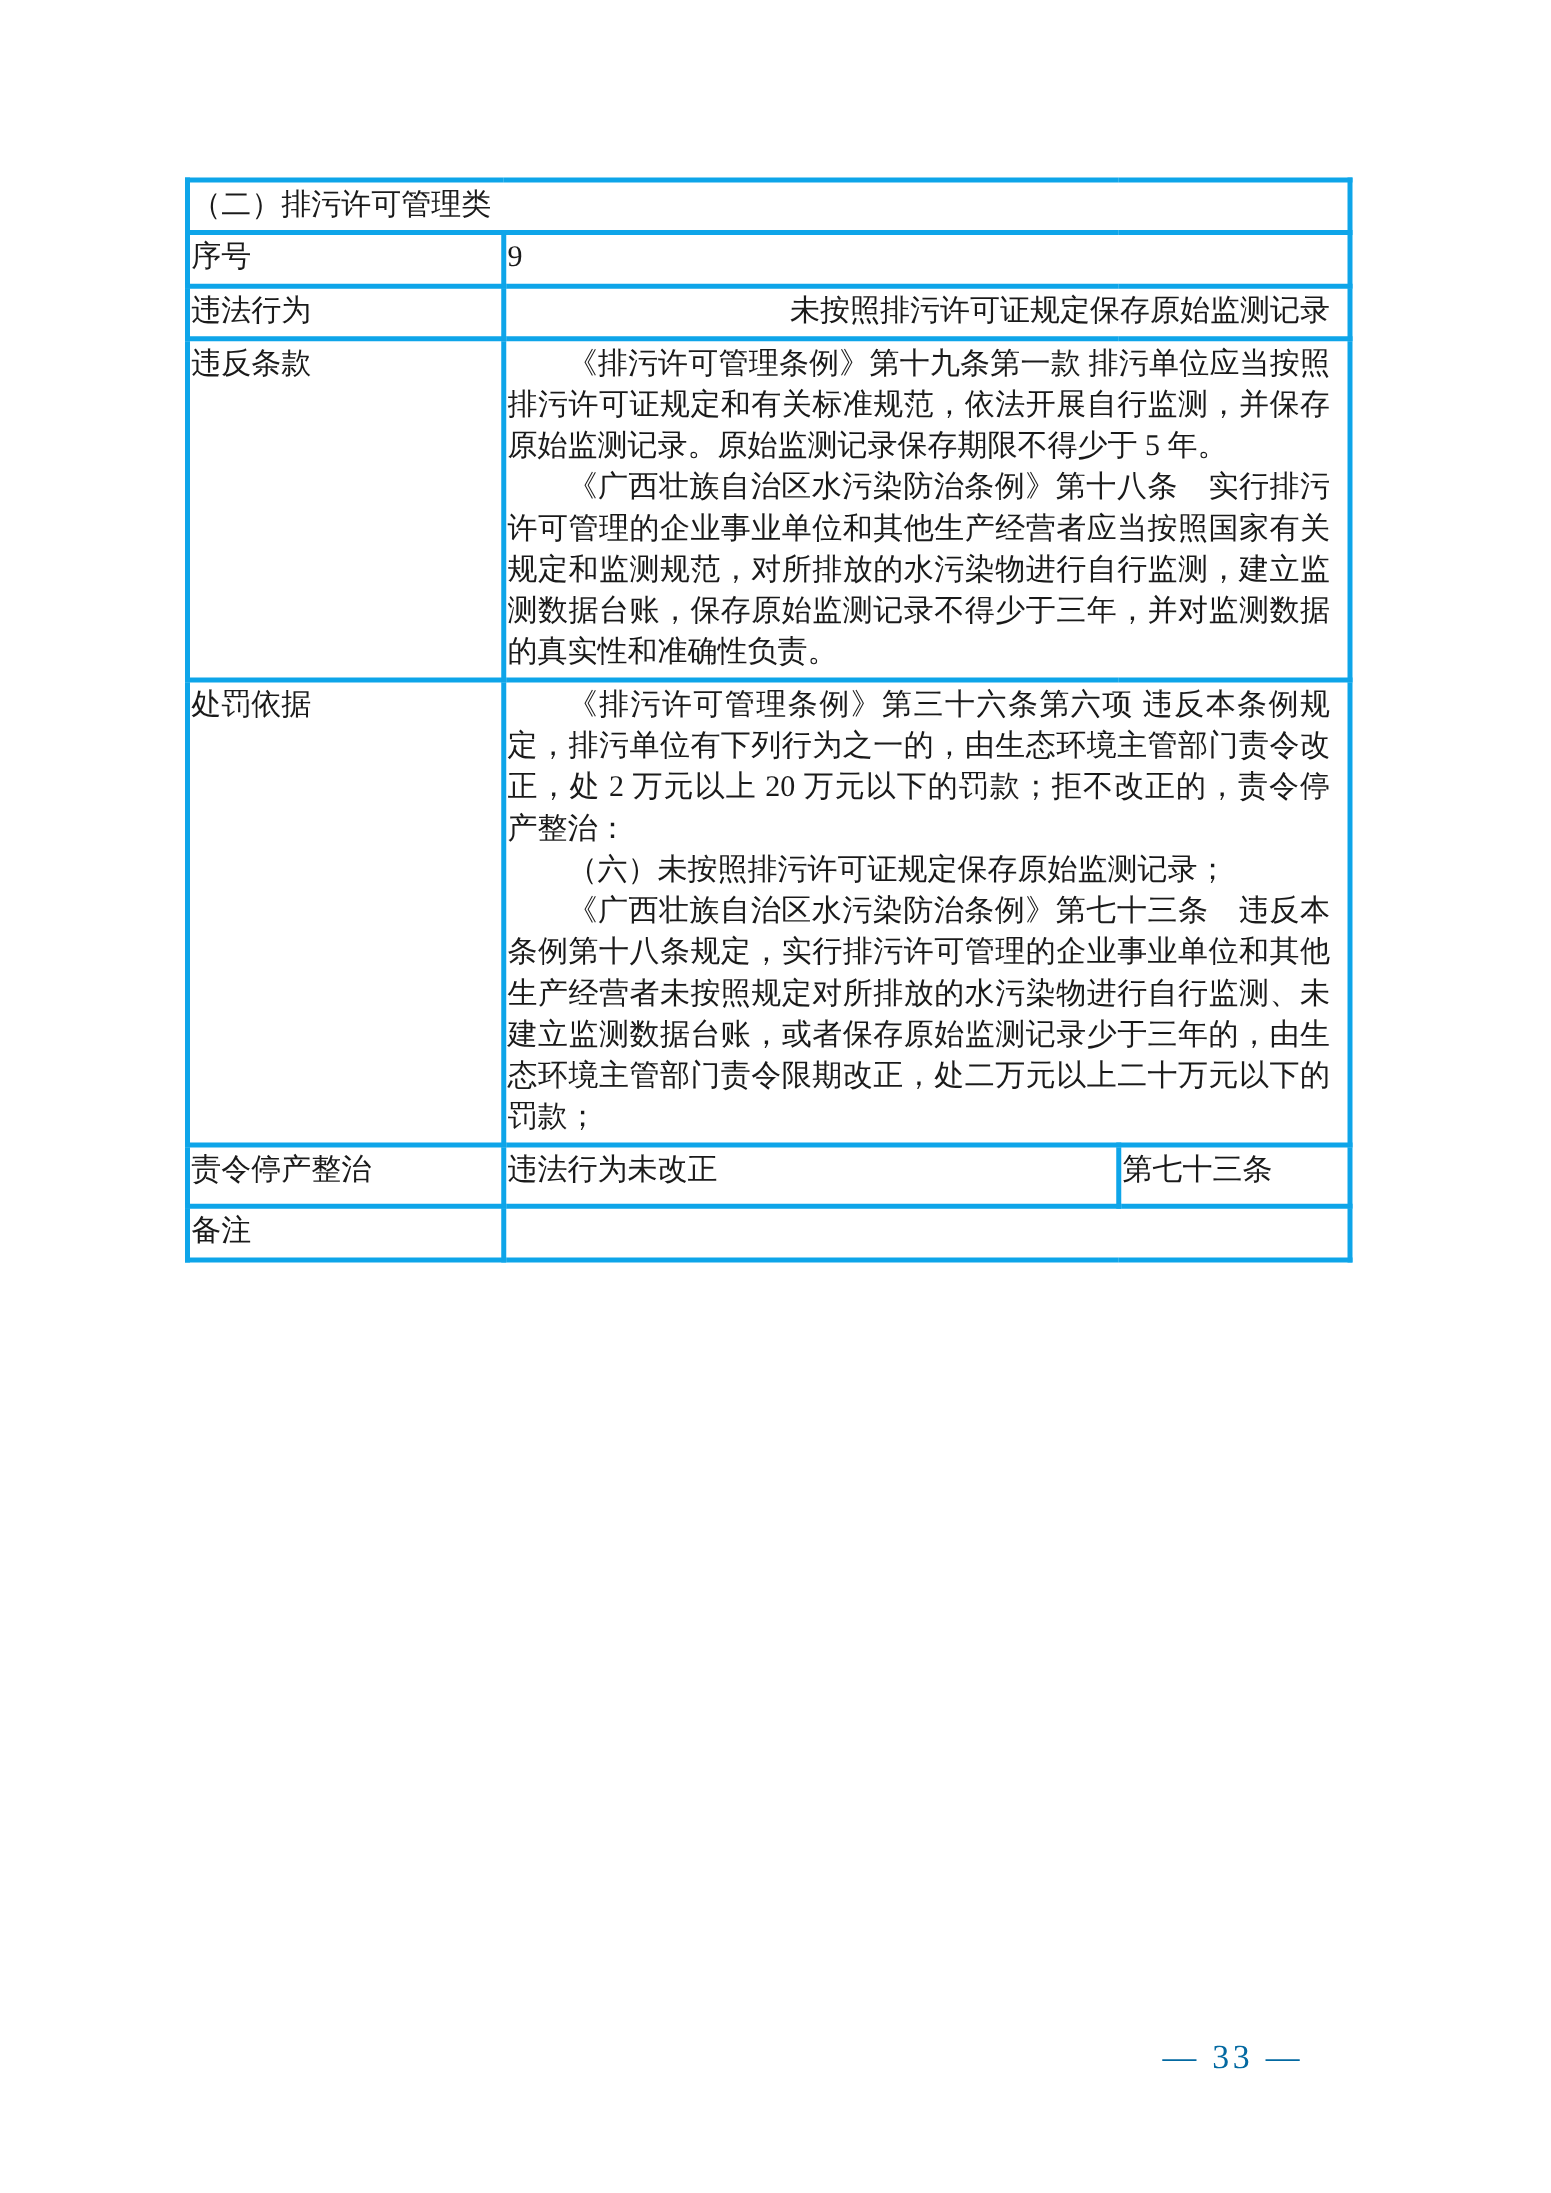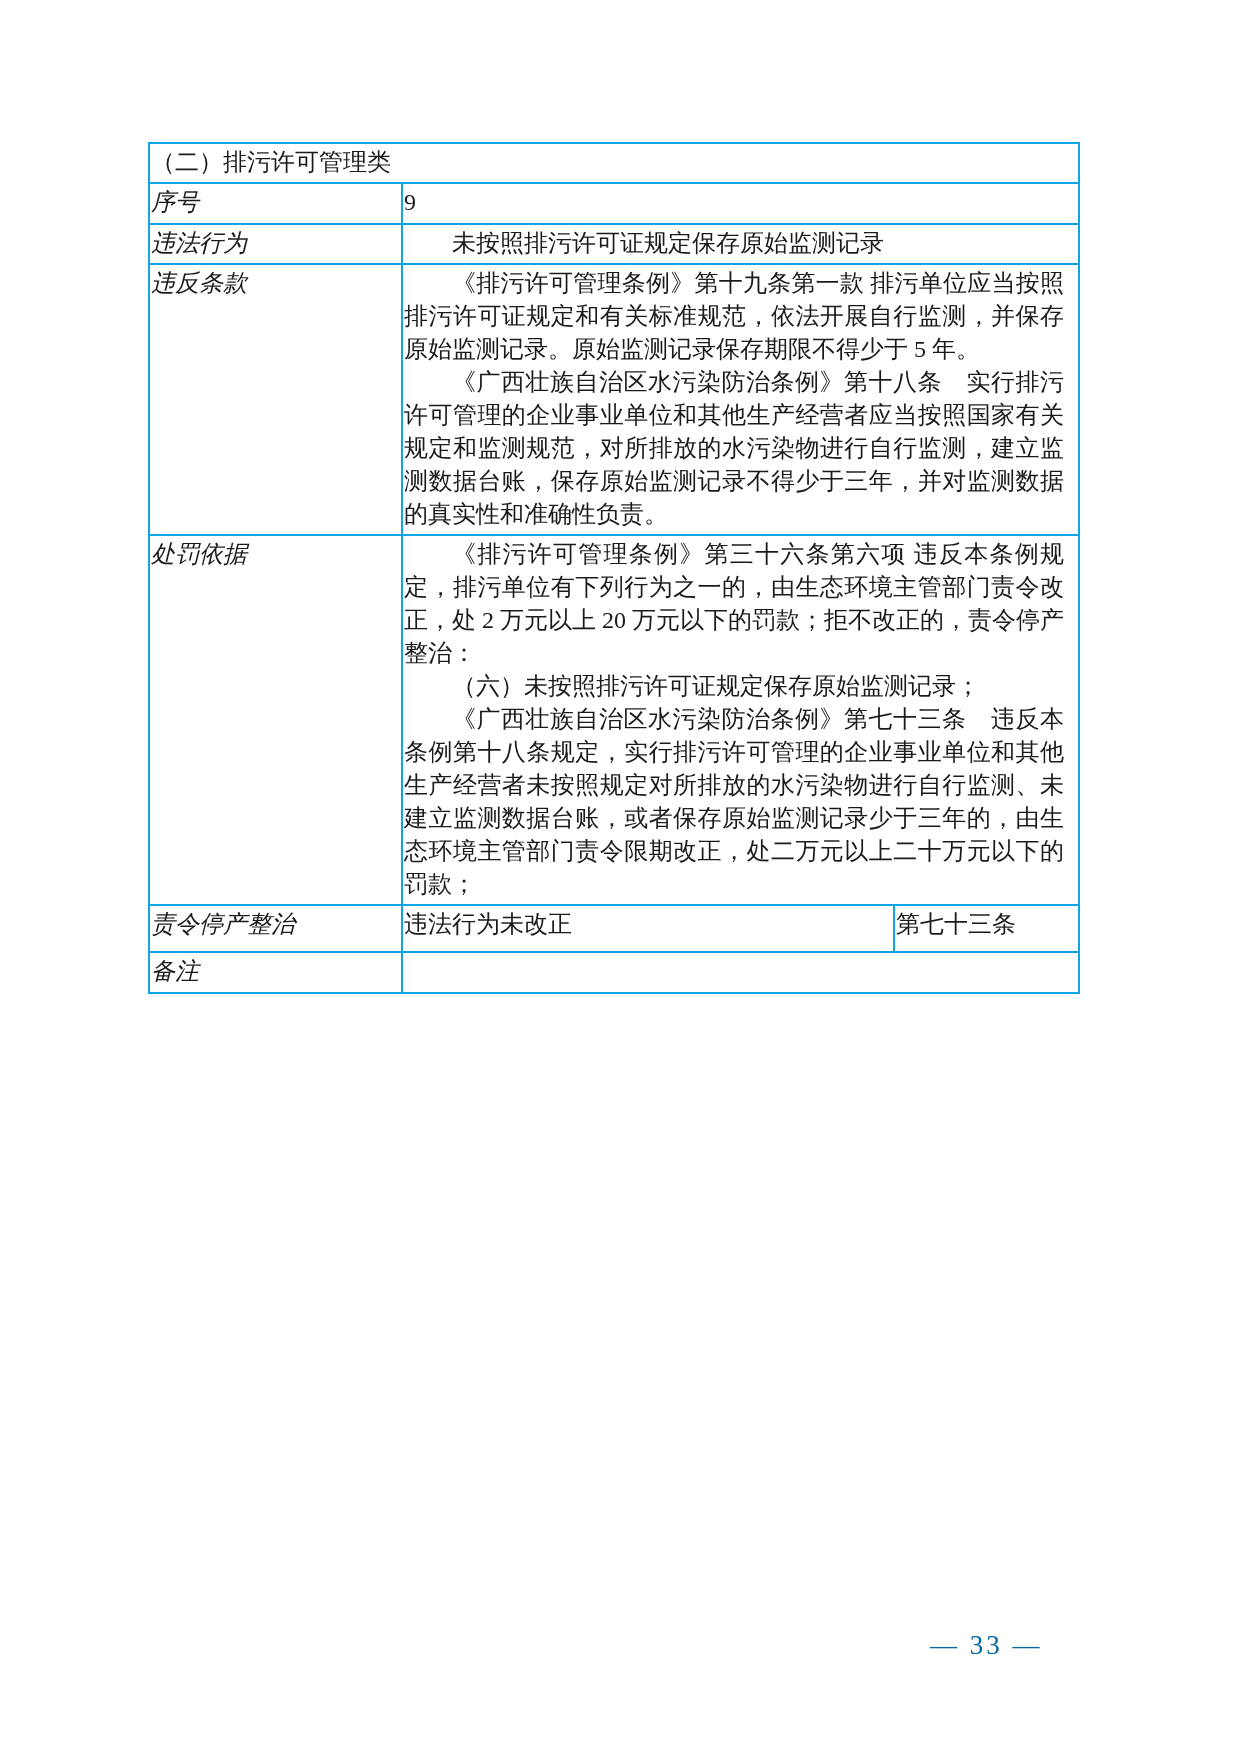--- a/index.html
+++ b/index.html
@@ -20,42 +20,41 @@
     position: absolute;
     left: 148px;
     top: 142px;
     width: 930px;
     border-collapse: collapse;
     table-layout: fixed;
     font-size: 24px;
     line-height: 33px;
   }
   table.rules td {
-    border: 2px solid #0ea5e9;
+    border: 4px solid #0ea5e9;
     vertical-align: top;
     padding: 2px 14px 3px 1px;
     overflow: hidden;
   }
   td.label-cell {
     padding-left: 12px;
     white-space: nowrap;
-    font-style: italic;
   }
   tr.row-category td { height: 33px; }
   tr.row-serial td { height: 34px; }
   tr.row-behavior td { height: 33px; margin-left: 11px; }
   tr.row-factors td { height: 32px; }
   tr.row-refuse td { height: 40px; }
   tr.row-note td { height: 34px; }
   .para {
     margin: 0;
     text-indent: 2em;
     text-align: justify;
   }
-  .indent2 { text-indent: 2em; }
+  .indent2 { text-indent: 2em; text-align: right; }
   .footer {
     position: absolute;
     left: 930px;
     top: 1630px;
     font-size: 27px;
     letter-spacing: 3px;
     white-space: pre;
     color: #0369a1;
   }
 </style>

